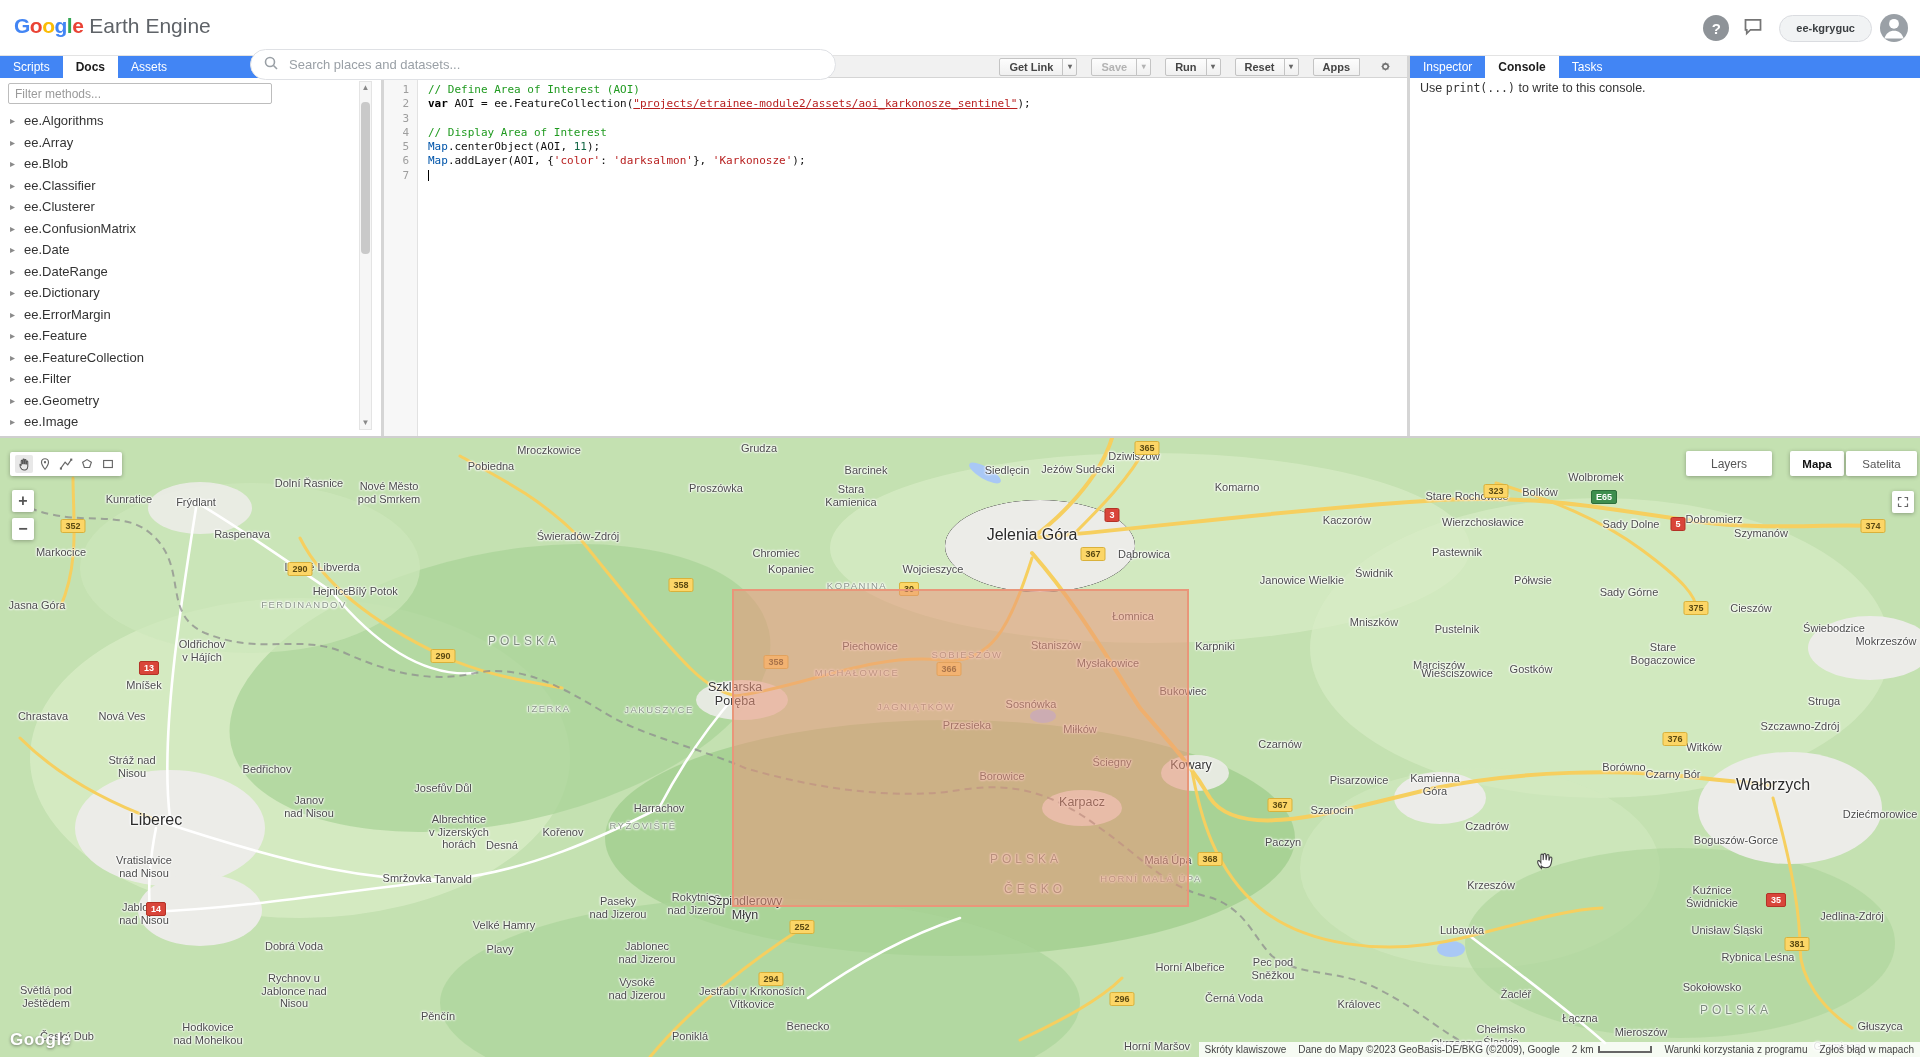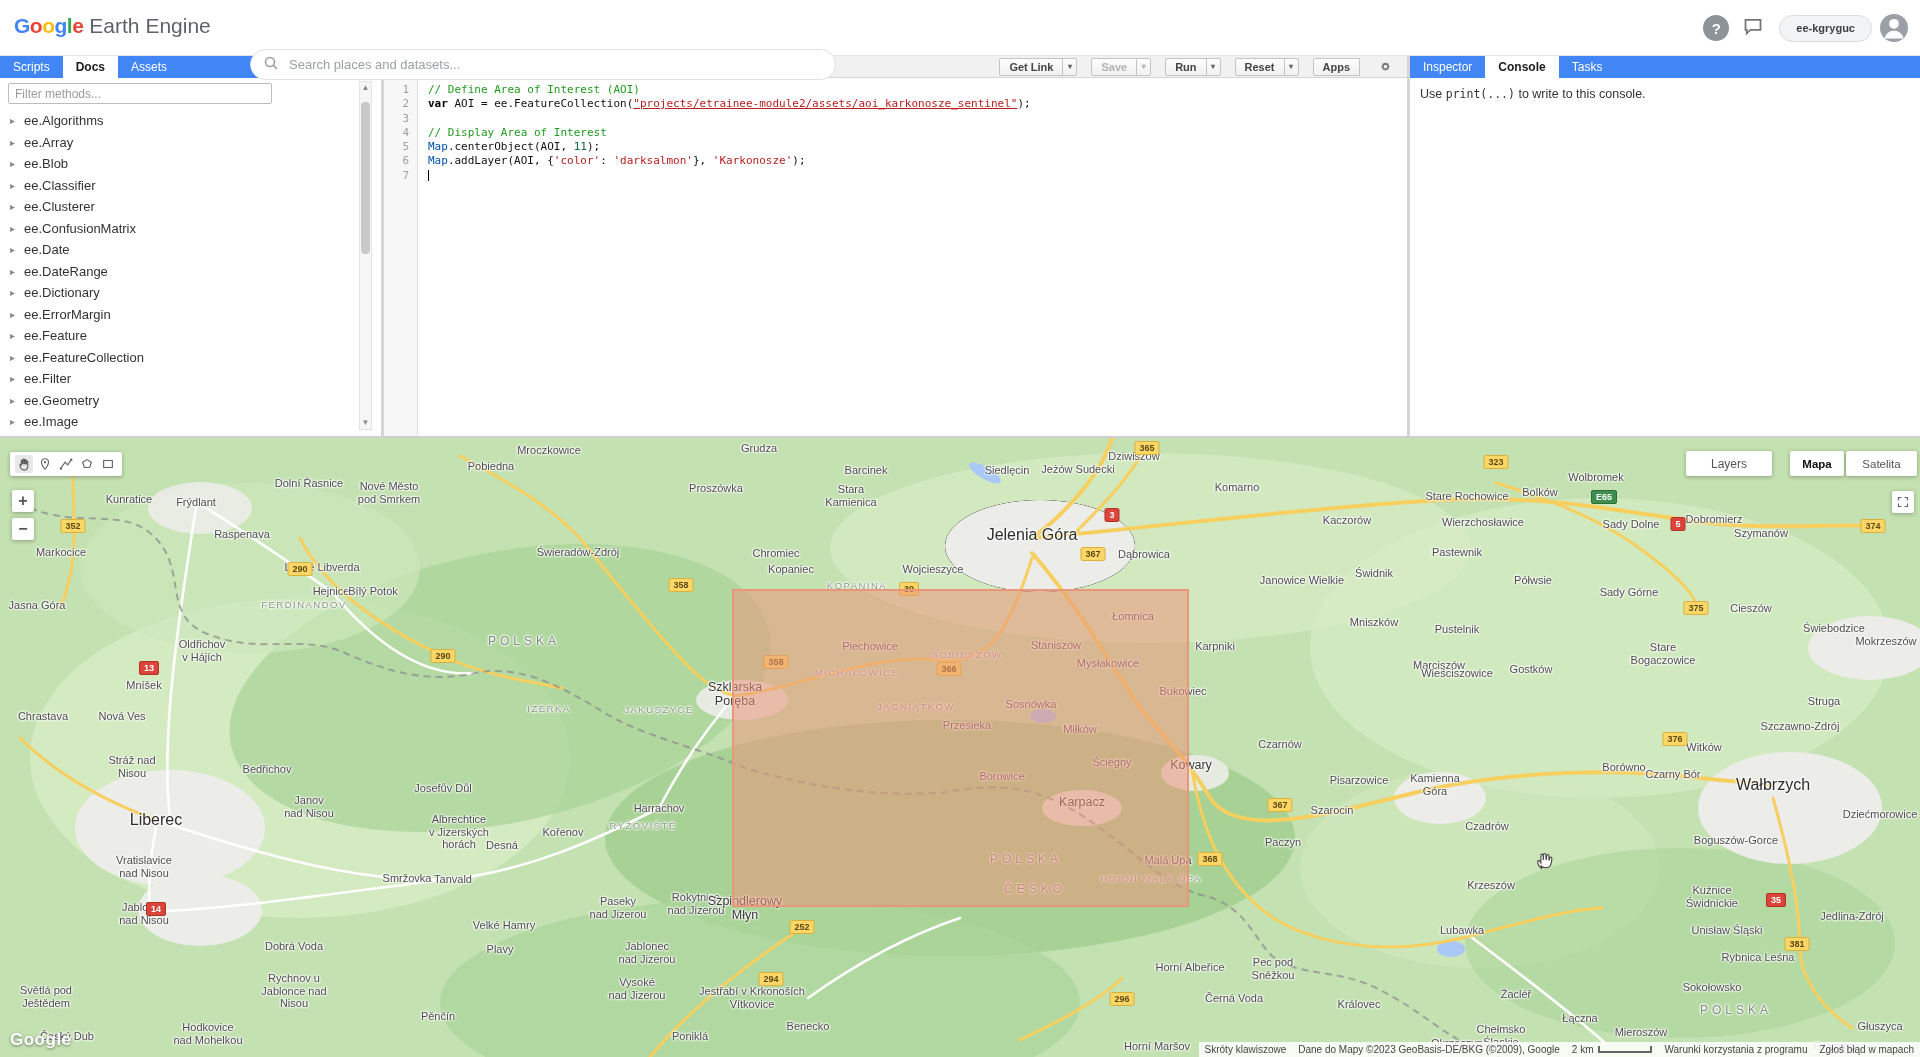--- a/index.html
+++ b/index.html
@@ -63,21 +63,21 @@
   .tok-string { color:#b82020; }
   .tok-string-link { color:#b82020; text-decoration:underline; }
   .tok-keyword { color:#000; font-weight:bold; }
   .tok-builtin { color:#0055aa; }
   .tok-number { color:#116644; }
   .tok-plain { color:#111; }
   .caret { display:inline-block; width:1px; height:11px; background:#000; vertical-align:middle; }
 
   
   #console-body { position:absolute; left:1410px; top:78px; width:510px; height:358px; background:#fff; }
-  .console-hint { padding:9px 10px; font-size:12.5px; color:#333; white-space:pre-wrap; }
+  .console-hint { padding:3px 10px; font-size:12.5px; color:#333; white-space:pre-wrap; }
   .console-hint code { font-family:"DejaVu Sans Mono",monospace; font-size:11.5px; }
 
   
   #map { position:absolute; left:0; top:438px; width:1920px; height:619px; background:#c4e1b1; overflow:hidden; }
   #map-svg { position:absolute; left:0; top:0; z-index:1; }
   #map-labels { position:absolute; left:0; top:0; width:100%; height:100%; z-index:2; }
   .ml { position:absolute; transform:translate(-50%,-50%); font-size:11px; color:#4c4c4c; white-space:pre-line; text-align:center; line-height:1.15;
         text-shadow:-1px 0 2px #fff,1px 0 2px #fff,0 -1px 2px #fff,0 1px 2px #fff; pointer-events:none; }
   .ml.ci { font-size:16px; color:#2b2b2b; }
   .ml.tb { font-size:12.5px; color:#363636; }
@@ -386,21 +386,21 @@
       <span class="ml t" style="left: 129px; top: 61px;">Kunratice</span>
       <span class="ml t" style="left: 196px; top: 64px;">Frýdlant</span>
       <span class="ml t" style="left: 242px; top: 96px;">Raspenava</span>
       <span class="ml t" style="left: 389px; top: 55px;">Nové Město
 pod Smrkem</span>
       <span class="ml t" style="left: 61px; top: 114px;">Markocice</span>
       <span class="ml t" style="left: 37px; top: 167px;">Jasna Góra</span>
       <span class="ml t" style="left: 322px; top: 129px;">Lázně Libverda</span>
       <span class="ml t" style="left: 331px; top: 153px;">Hejnice</span>
       <span class="ml t" style="left: 373px; top: 153px;">Bílý Potok</span>
-      <span class="ml t" style="left: 578px; top: 98px; margin-top: 16px;">Świeradów-Zdrój</span>
+      <span class="ml t" style="left: 578px; top: 98px;">Świeradów-Zdrój</span>
       <span class="ml t" style="left: 716px; top: 50px;">Proszówka</span>
       <span class="ml t" style="left: 851px; top: 58px;">Stara
 Kamienica</span>
       <span class="ml t" style="left: 776px; top: 115px;">Chromiec</span>
       <span class="ml t" style="left: 791px; top: 131px;">Kopaniec</span>
       <span class="ml t" style="left: 933px; top: 131px;">Wojcieszyce</span>
       <span class="ml ci" style="left: 1032px; top: 97px;">Jelenia Góra</span>
       <span class="ml t" style="left: 1144px; top: 116px;">Dąbrowica</span>
       <span class="ml t" style="left: 1347px; top: 82px;">Kaczorów</span>
       <span class="ml t" style="left: 1457px; top: 114px;">Pastewnik</span>
@@ -537,21 +537,21 @@
       <span class="shield sh-y" style="left: 73px; top: 88px;">352</span>
       <span class="shield sh-y" style="left: 300px; top: 131px;">290</span>
       <span class="shield sh-y" style="left: 443px; top: 218px;">290</span>
       <span class="shield sh-y" style="left: 681px; top: 147px;">358</span>
       <span class="shield sh-y" style="left: 776px; top: 224px;">358</span>
       <span class="shield sh-y" style="left: 949px; top: 231px;">366</span>
       <span class="shield sh-y" style="left: 909px; top: 151px;">30</span>
       <span class="shield sh-y" style="left: 1093px; top: 116px;">367</span>
       <span class="shield sh-r" style="left: 1112px; top: 77px;">3</span>
       <span class="shield sh-y" style="left: 1147px; top: 10px;">365</span>
-      <span class="shield sh-y" style="left: 1496px; top: 24px;">323</span>
+      <span class="shield sh-y" style="left: 1496px; top: 53px;">323</span>
       <span class="shield sh-g" style="left: 1604px; top: 59px;">E65</span>
       <span class="shield sh-r" style="left: 1678px; top: 86px;">5</span>
       <span class="shield sh-y" style="left: 1873px; top: 88px;">374</span>
       <span class="shield sh-y" style="left: 1696px; top: 170px;">375</span>
       <span class="shield sh-y" style="left: 1280px; top: 367px;">367</span>
       <span class="shield sh-y" style="left: 1210px; top: 421px;">368</span>
       <span class="shield sh-y" style="left: 1675px; top: 301px;">376</span>
       <span class="shield sh-y" style="left: 1797px; top: 506px;">381</span>
       <span class="shield sh-r" style="left: 1776px; top: 462px;">35</span>
       <span class="shield sh-r" style="left: 149px; top: 230px;">13</span>

